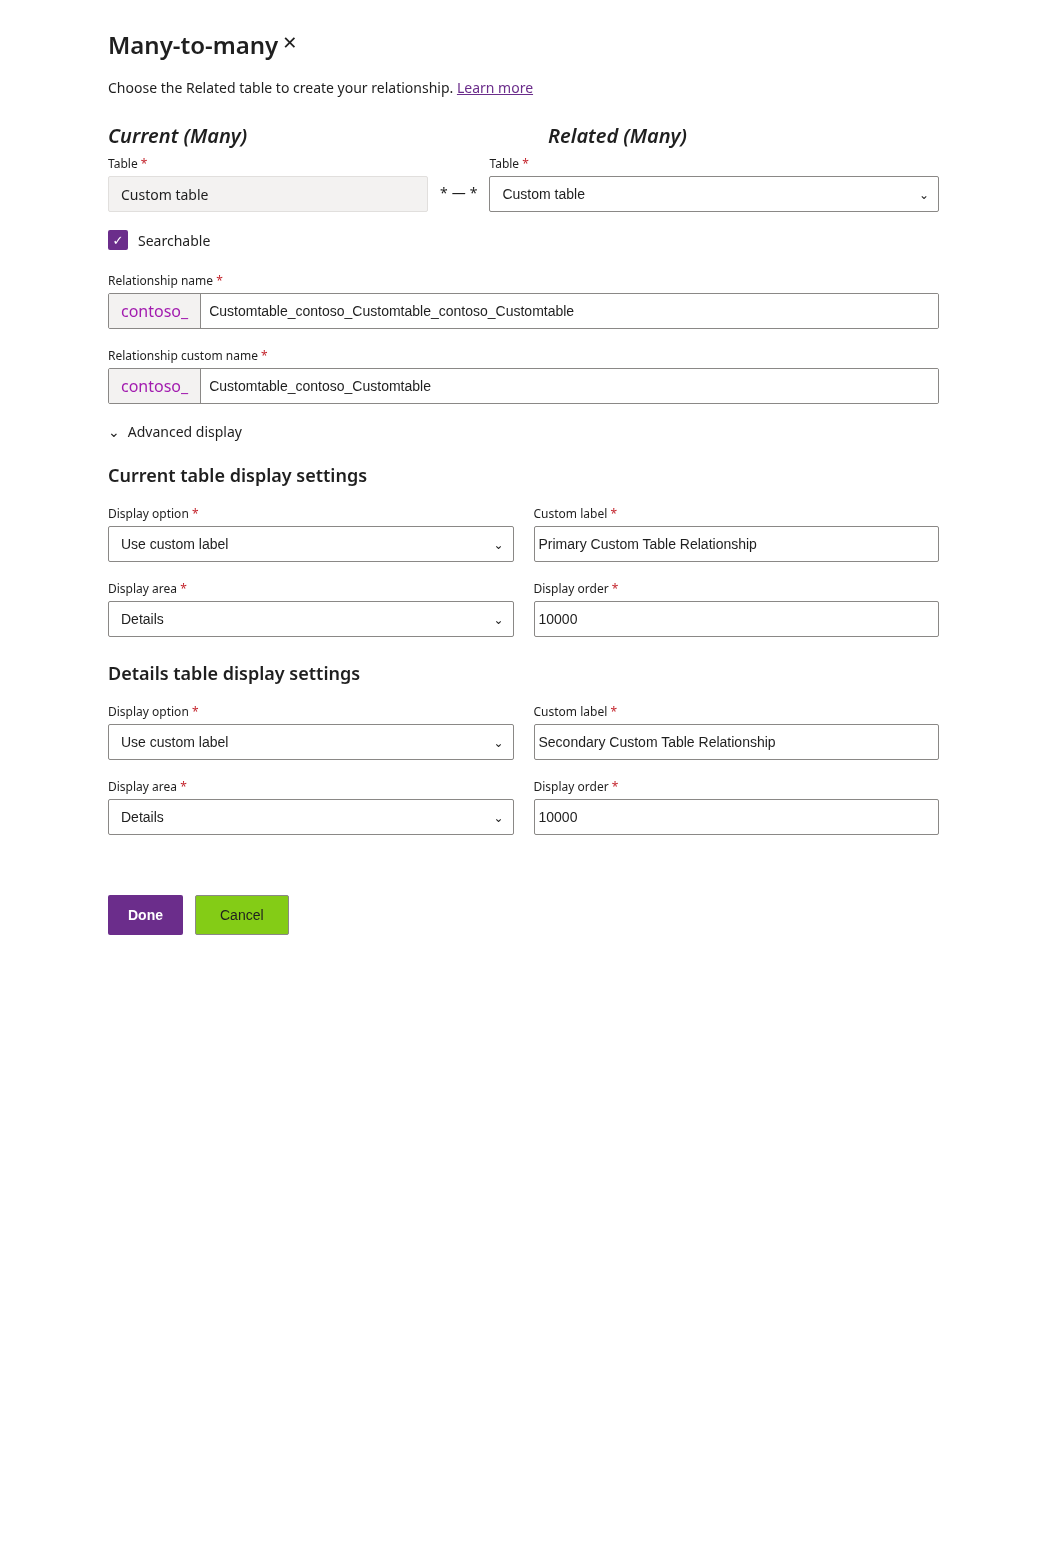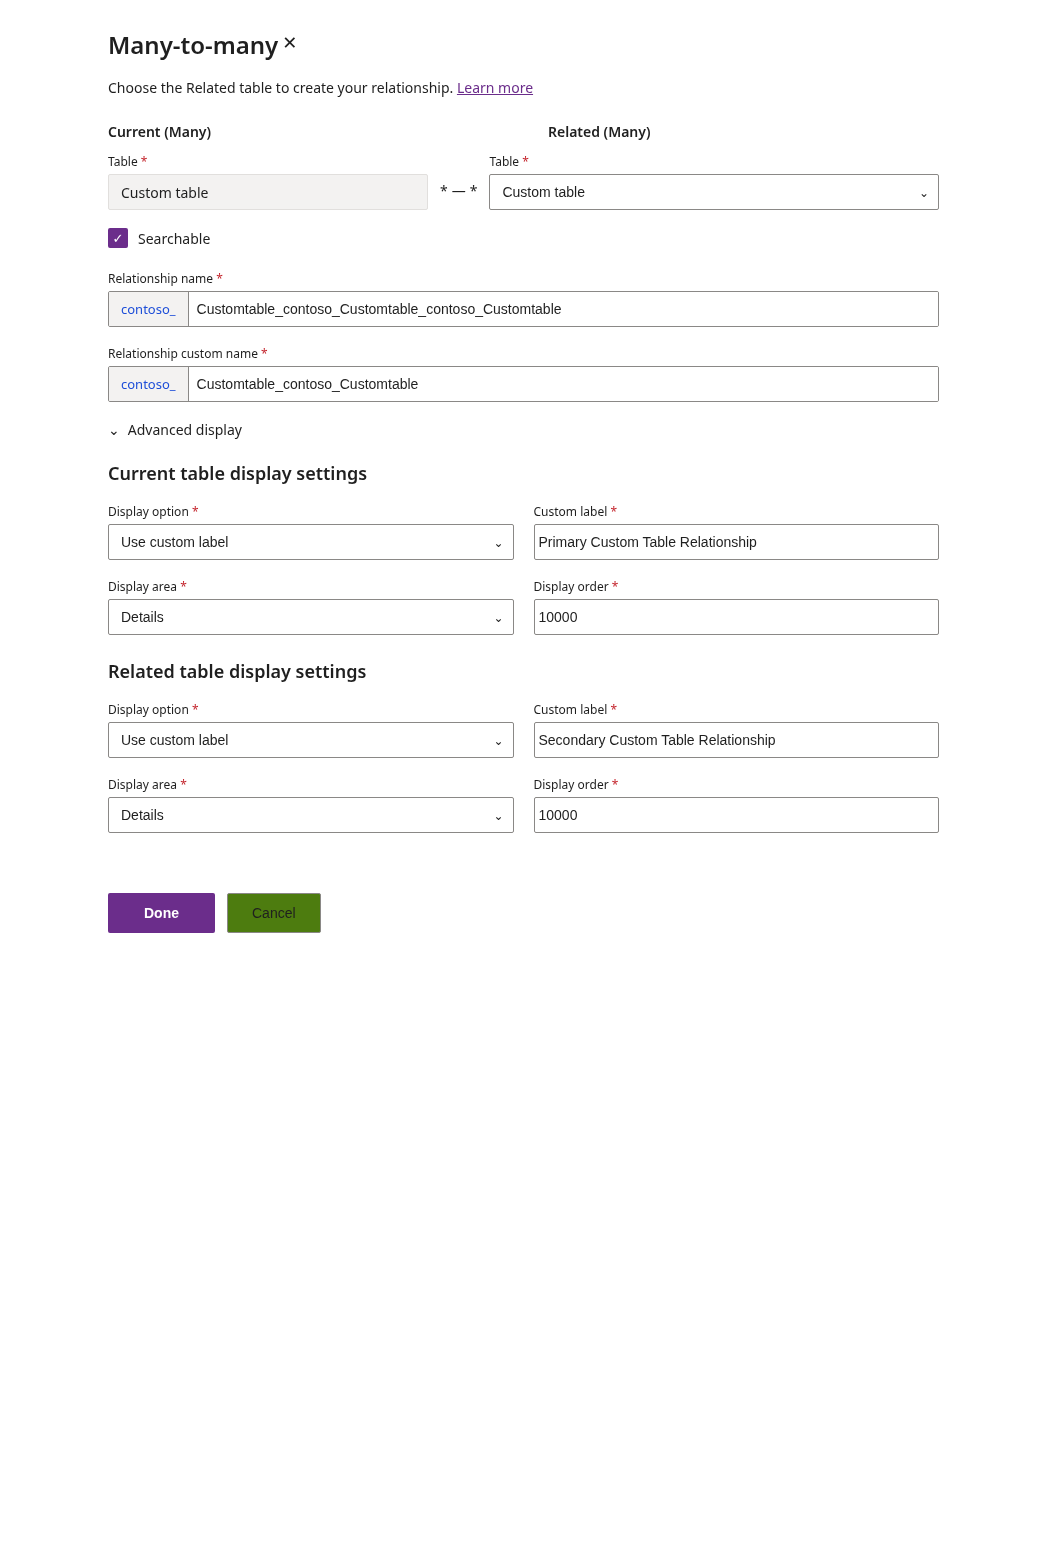--- a/index.html
+++ b/index.html
@@ -59,24 +59,24 @@
       margin-bottom: 18px;
     }
     .column-header-row {
       display: flex;
       gap: 0;
       margin-bottom: 6px;
     }
     .current-col { width: 320px; }
     .related-col { flex: 1; margin-left: 40px; }
     .col-label {
-      font-size: 14px;
+      font-size: 20px;
       font-weight: 600;
       color: #1f1f1f;
-      margin-bottom: 6px;
+      font-style: italic;
     }
     .field-label {
       font-size: 12px;
       color: #1f1f1f;
       margin-bottom: 4px;
     }
     .required {
       color: #c4262e;
     }
     .readonly-input {
@@ -160,22 +160,22 @@
       border: 1px solid #8a8886;
       border-radius: 2px;
       overflow: hidden;
       height: 36px;
     }
     .input-prefix {
       background: #f3f2f1;
       padding: 0 12px;
       display: flex;
       align-items: center;
-      font-size: 13px;
-      color: #1d4ed8;
+      font-size: 16px;
+      color: #a21caf;
       border-right: 1px solid #8a8886;
       white-space: nowrap;
       flex-shrink: 0;
     }
     .input-field {
       flex: 1;
       border: none;
       outline: none;
       padding: 0 8px;
       font-size: 14px;
@@ -224,28 +224,28 @@
       display: flex;
       gap: 12px;
       margin-top: 40px;
       padding-top: 20px;
     }
     .btn-done {
       background: #6b2d8b;
       color: #fff;
       border: none;
       border-radius: 2px;
-      padding: 0 36px;
+      padding: 0 20px;
       height: 40px;
       font-size: 14px;
       font-weight: 600;
       cursor: pointer;
     }
     .btn-cancel {
-      background: #4d7c0f;
+      background: #84cc16;
       color: #1f1f1f;
       border: 1px solid #8a8886;
       border-radius: 2px;
       padding: 0 24px;
       height: 40px;
       font-size: 14px;
       cursor: pointer;
     }
     .section-block {
       margin-bottom: 24px;
@@ -388,21 +388,21 @@
       <div>
         <div class="field-label">
           <span>Display order</span> <span class="required">*</span>
         </div>
         <input class="text-input" type="text" value="10000" style="">
       </div>
     </div>
   </div>
 
   <div class="section-block">
-    <div class="section-title">Related table display settings</div>
+    <div class="section-title">Details table display settings</div>
 
     <div class="two-col">
 
       <div>
         <div class="field-label">
           <span>Display option</span> <span class="required">*</span>
         </div>
         <div class="select-wrapper">
           <select class="select-field">
             <option>Use custom label</option>

